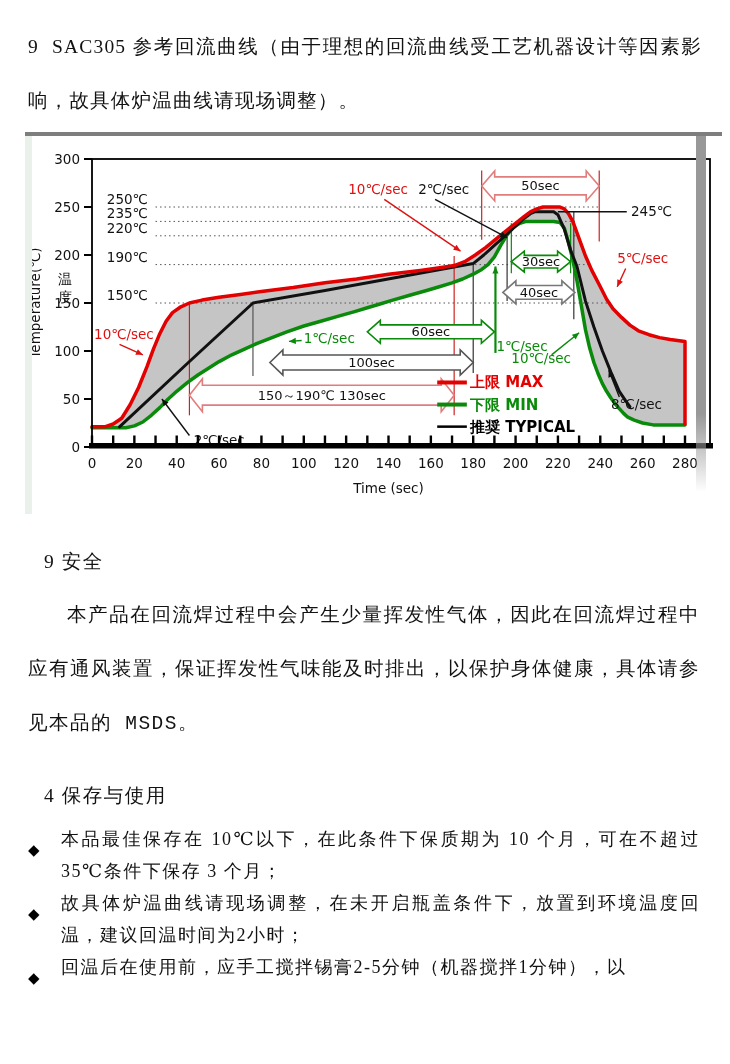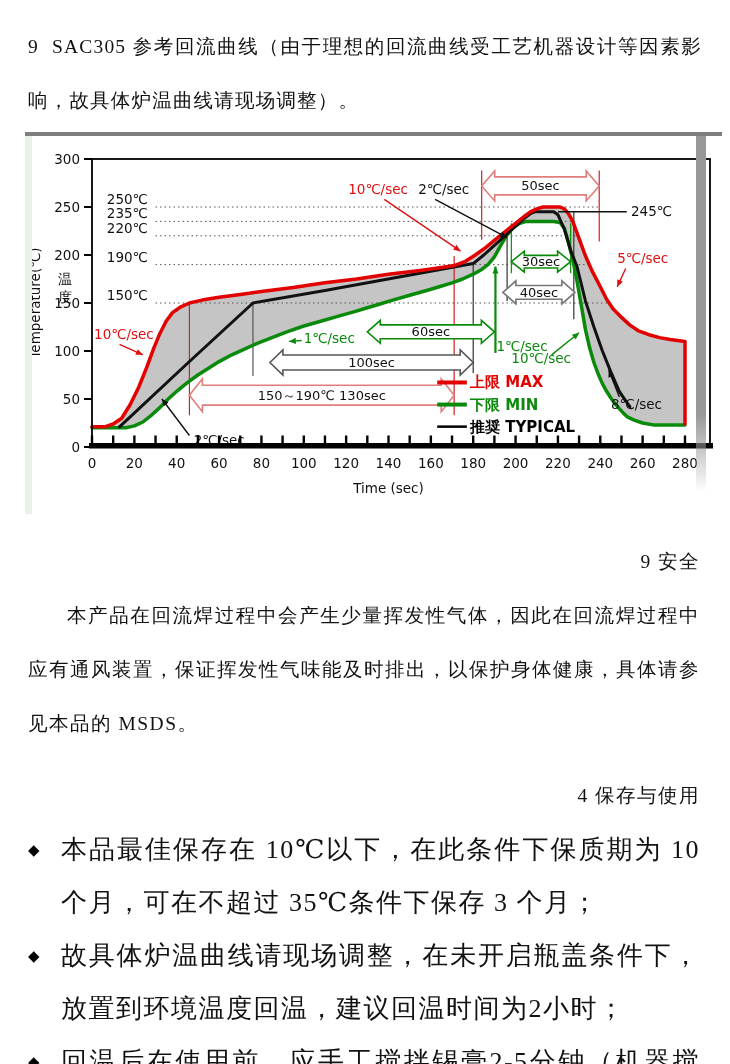--- a/index.html
+++ b/index.html
@@ -15,29 +15,29 @@
   }
   .chart-figure{
     position:relative;margin:4px 0 0 25px;width:697px;height:385px;
     background:#ffffff;
   }
   .fig-top-bar{position:absolute;left:0;top:0;width:697px;height:4px;background:#7e7e7e;}
   .fig-left-band{position:absolute;left:0;top:4px;width:7px;height:378px;background:#eaf0ea;}
   .fig-right-band{position:absolute;left:671px;top:4px;width:10px;height:356px;
     background:linear-gradient(#989898 0 78%,rgba(152,152,152,0) 100%);}
   .section{margin:0;padding:0 30px 0 28px;font-size:19.5px;letter-spacing:1.5px;line-height:54px;}
-  .h2{margin:18px 0 0 16px;text-align:right;}
-  .para{text-align:justify;text-indent:2em;}
+  .h2{margin:18px 0 0 16px;}
+  .para{text-align:justify;text-indent:2em;font-family:Liberation Mono, monospace;}
   .bullets{padding:0 30px 0 28px;}
   .bullet-row{display:flex;align-items:flex-start;}
   .bullet-marker{
     flex:0 0 33px;font-size:15px;line-height:54px;
     font-family:"DejaVu Sans",sans-serif;color:#000;
   }
-  .bullet-text{flex:1;font-size:26px;letter-spacing:1.5px;line-height:53px;text-align:justify;}
+  .bullet-text{flex:1;font-size:18px;letter-spacing:1.5px;line-height:32px;text-align:justify;}
   svg text{font-family:"DejaVu Sans","Liberation Sans",sans-serif;}
 </style>
 </head>
 <body>
 
 <p class="doc-title">9  SAC305 参考回流曲线（由于理想的回流曲线受工艺机器设计等因素影响，故具体炉温曲线请现场调整）。</p>
 
 <figure class="chart-figure">
   <div class="fig-top-bar"></div>
   <div class="fig-left-band"></div>

